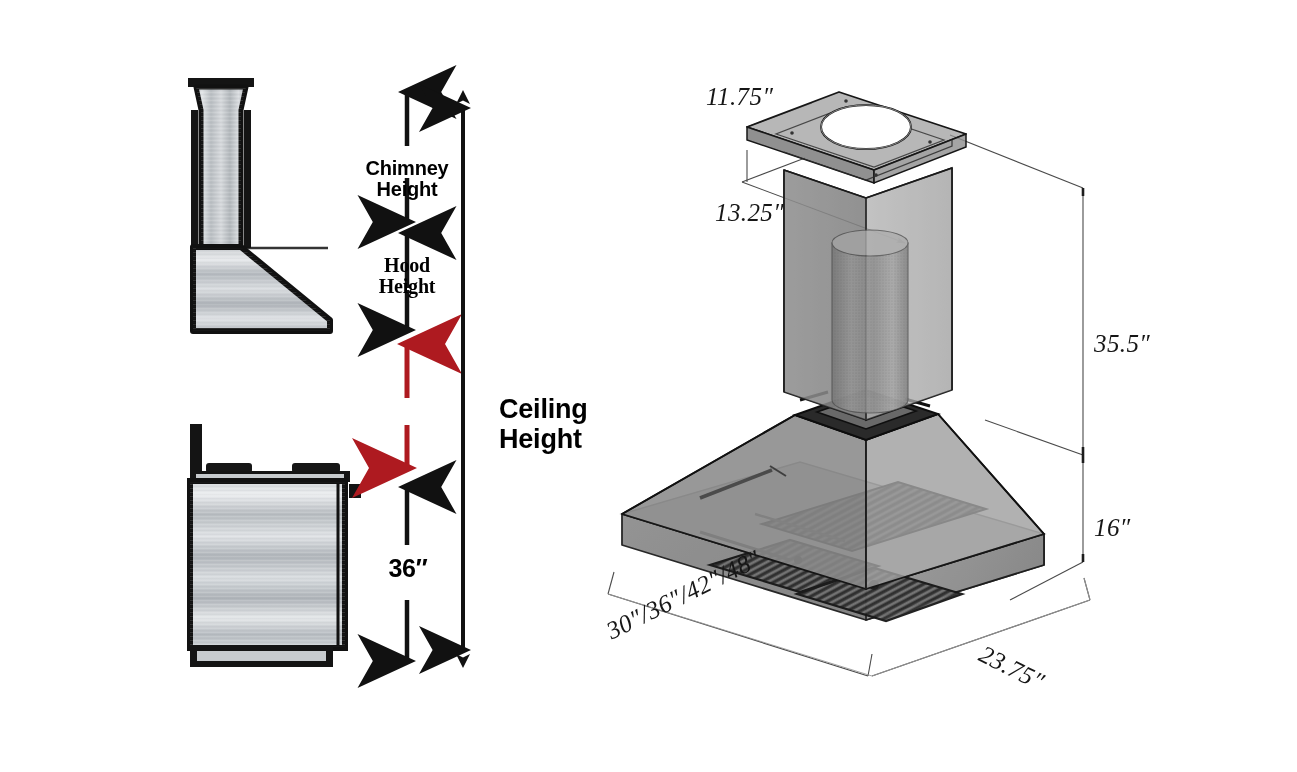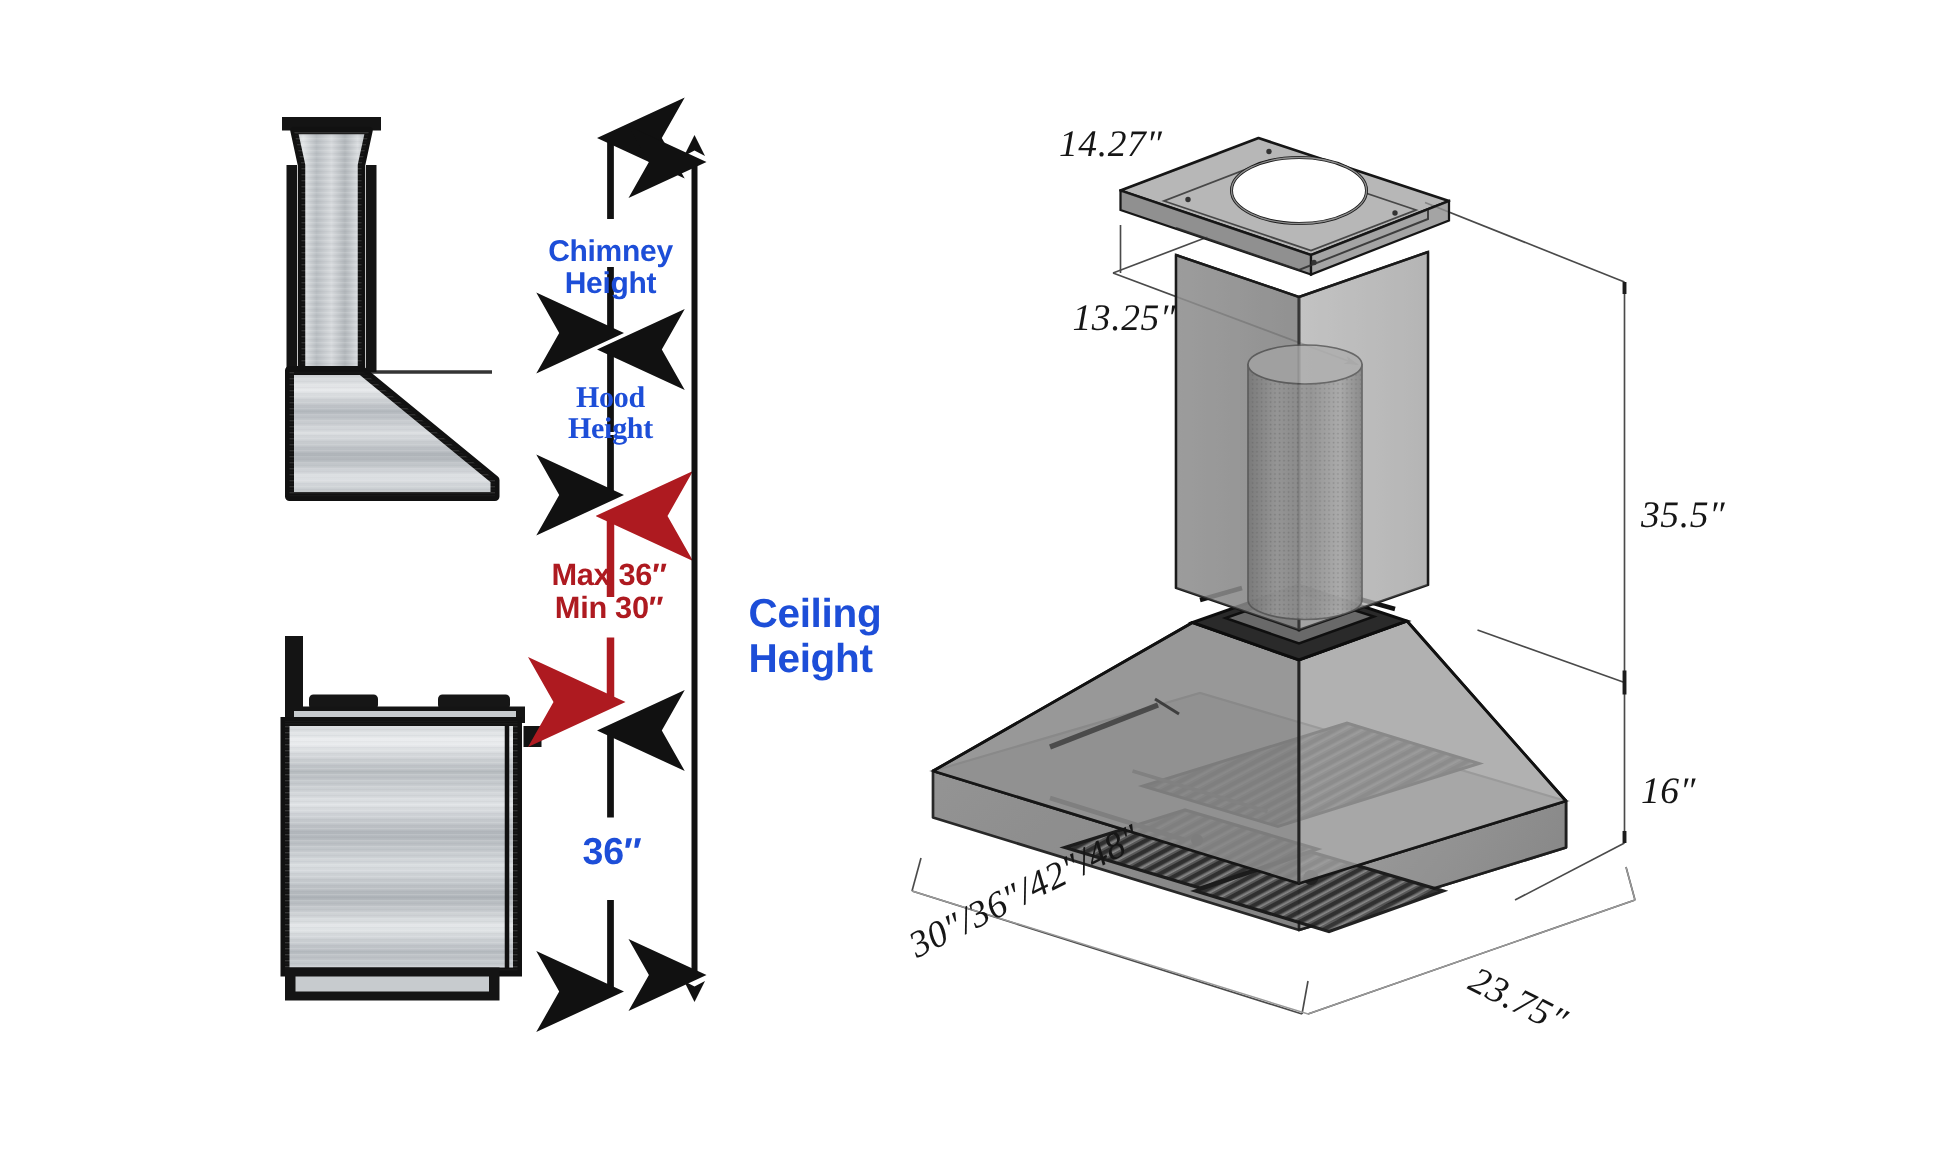--- a/index.html
+++ b/index.html
@@ -28,21 +28,21 @@
     width: 1297px;
     height: 772px;
     display: block;
   }
   
   .meas-label {
     position: absolute;
     text-align: center;
     font-family: "Liberation Sans", sans-serif;
     font-weight: bold;
-    color: #1d4ed8;
+    color: #000000;
     line-height: 1.06;
     letter-spacing: -0.2px;
     white-space: pre;
     user-select: none;
   }
   .meas-label.small {
     font-size: 20px;
   }
   .meas-label.red {
     color: #AE1A20;
@@ -350,29 +350,27 @@
       </g>
     </g>
   </svg>
 
   <div class="meas-label small" style="left:352px; top:158px; width:110px;">Chimney
 Height</div>
 
   <div class="meas-label small" style="left:352px; top:255px; width:110px;font-family:Liberation Serif, serif;">Hood
 Height</div>
 
-  <div class="meas-label red" style="left:346px; top:373px; width:120px;">Max 36″
-Min 30″</div>
 
   <div class="meas-label inch" style="left:362px; top:555px; width:92px;text-align:center;">36″</div>
 
   <div class="meas-label ceiling" style="left:474px; top:394px; width:150px;">Ceiling
 Height</div>
 
-  <div class="iso-dim" style="left:706px; top:83px;">14.27″</div>
+  <div class="iso-dim" style="left:706px; top:83px;">11.75″</div>
 
   <div class="iso-dim" style="left:715px; top:199px;">13.25″</div>
 
   <div class="iso-dim" style="left:1094px; top:330px;">35.5″</div>
 
   <div class="iso-dim" style="left:1094px; top:514px;">16″</div>
 
   <div class="iso-dim rot-bottom-left" style="left:602px; top:620px;">30″/36″/42″/48″</div>
 
   <div class="iso-dim rot-bottom-right" style="left:987px; top:640px;">23.75″</div>

